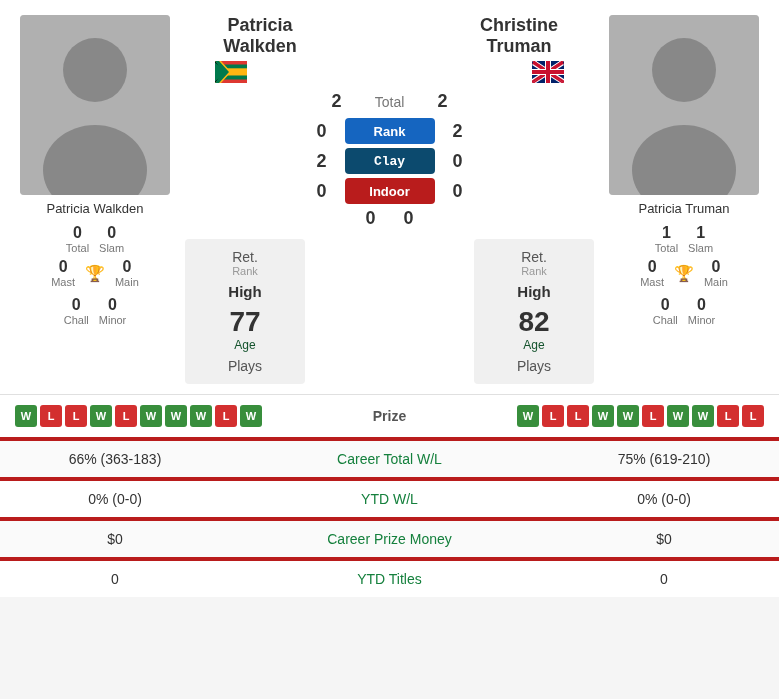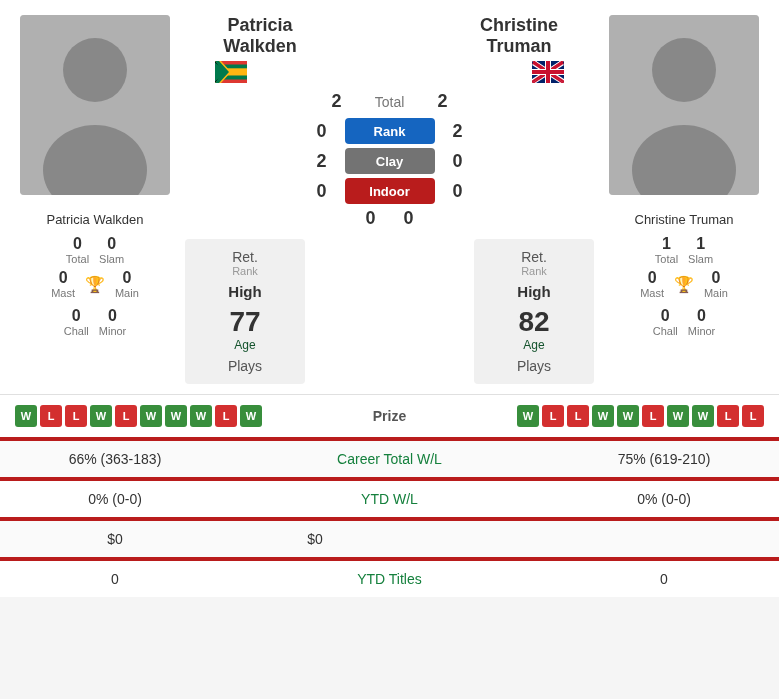--- a/index.html
+++ b/index.html
@@ -45,21 +45,21 @@
     }
 
     .avatar-silhouette {
       width: 100%;
       height: 100%;
     }
 
     .player-name {
       font-size: 13px;
       text-align: center;
-      margin-top: 17px;
+      margin-top: 6px;
       color: #333;
     }
 
     .player-stats-row {
       display: flex;
       gap: 10px;
       margin-top: 8px;
       justify-content: center;
     }
 
@@ -169,21 +169,21 @@
       border-radius: 4px;
       color: #fff;
       font-size: 13px;
       font-weight: bold;
       display: flex;
       align-items: center;
       justify-content: center;
     }
 
     .surface-hard { background: #1565C0; }
-    .surface-clay { background: #737373; }
+    .surface-clay { background: #0c4a6e; font-family: Liberation Mono, monospace; }
     .surface-indoor { background: #b91c1c; }
     .surface-grass { background: #2E7D32; }
 
     
     .center-player-boxes {
       display: flex;
       justify-content: space-between;
       width: 100%;
       margin-top: 10px;
       gap: 8px;
@@ -488,21 +488,21 @@
     </div>
 
     <div class="player-right">
       <div class="player-avatar">
         <svg class="avatar-silhouette" viewBox="0 0 150 180" xmlns="http://www.w3.org/2000/svg">
           <rect width="150" height="180" fill="#b0b0b0"></rect>
           <circle cx="75" cy="55" r="32" fill="#888"></circle>
           <ellipse cx="75" cy="155" rx="52" ry="45" fill="#888"></ellipse>
         </svg>
       </div>
-      <div class="player-name">Christine Truman</div>
+      <div class="player-name">Patricia Truman</div>
       <div class="player-stats-row">
         <div class="stat-box">
           <span class="stat-value">1</span>
           <span class="stat-label">Total</span>
         </div>
         <div class="stat-box">
           <span class="stat-value">1</span>
           <span class="stat-label">Slam</span>
         </div>
       </div>
@@ -565,20 +565,21 @@
       <span class="stats-center-label">Career Total W/L</span>
       <span class="stats-right-val">75% (619-210)</span>
     </div>
     <div class="stats-row">
       <span class="stats-left-val">0% (0-0)</span>
       <span class="stats-center-label">YTD W/L</span>
       <span class="stats-right-val">0% (0-0)</span>
     </div>
     <div class="stats-row">
       <span class="stats-left-val">$0</span>
+      <span class="stats-center-label">Career Prize Money</span>
       <span class="stats-right-val">$0</span>
     </div>
     <div class="stats-row">
       <span class="stats-left-val">0</span>
       <span class="stats-center-label">YTD Titles</span>
       <span class="stats-right-val">0</span>
     </div>
   </div>
 
 </div>

